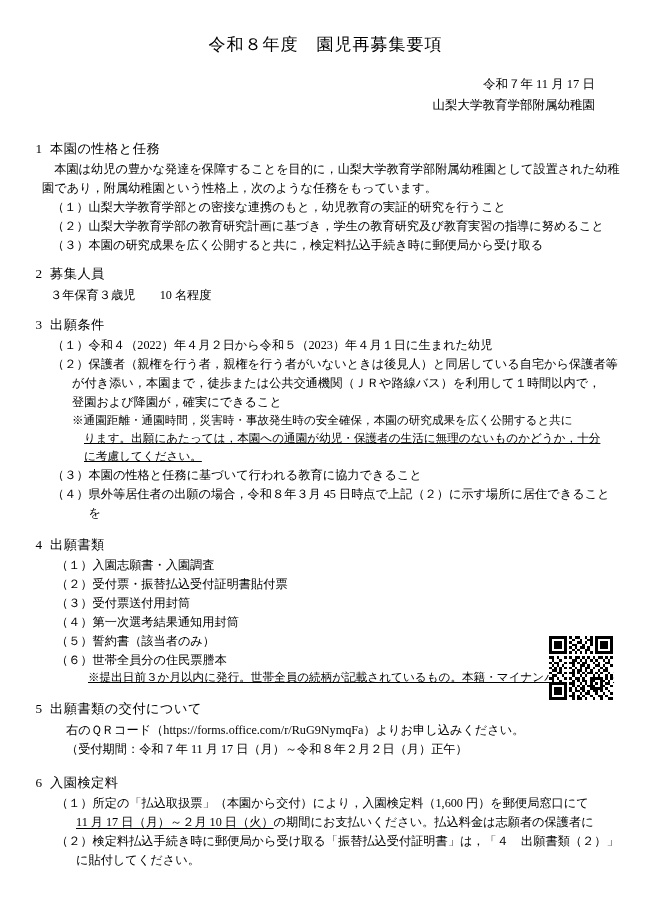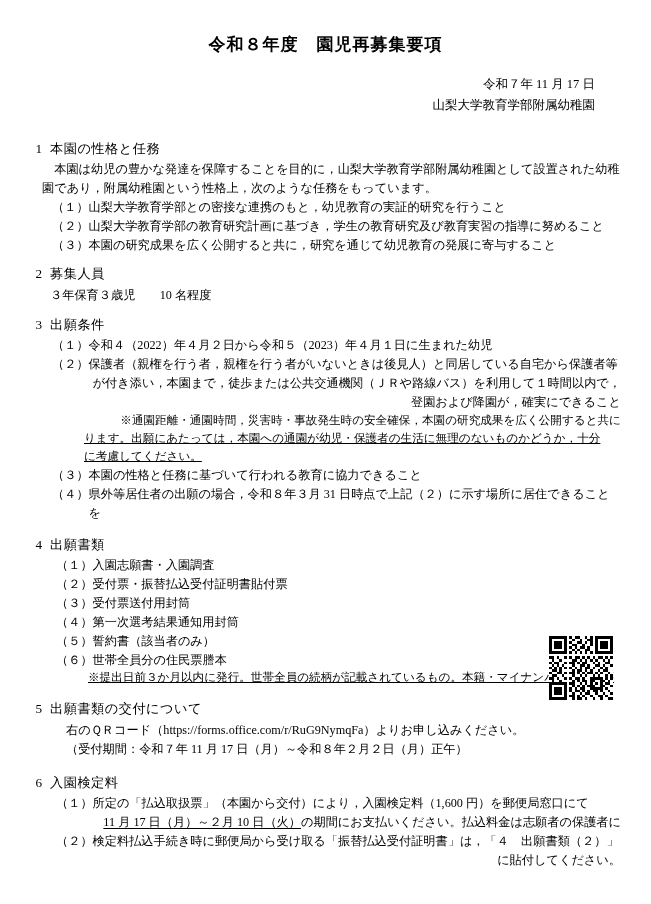--- a/index.html
+++ b/index.html
@@ -20,21 +20,21 @@
     width: 651px;
     height: 904px;
     box-sizing: border-box;
     padding: 0;
   }
   .doc-title {
     text-align: center;
     font-size: 17px;
     letter-spacing: 1px;
     margin: 33px 0 0 0;
-    font-weight: bold;
+    font-weight: normal;
   }
   .meta {
     text-align: right;
     font-size: 12.5px;
     margin-right: 56px;
     line-height: 1.7;
     margin-top: 18px;
     padding-left: 40px;
   }
   .body {
@@ -80,21 +80,21 @@
     flex: 0 0 auto;
     white-space: nowrap;
   }
   .item .txt {
     flex: 1 1 auto;
   }
   .subtext {
     margin-left: 30px;
     font-size: 12.2px;
   }
-  .indent1 { padding-left: 20px; text-align: right; }
+  .indent1 { padding-left: 20px; }
   .indent2 { padding-left: 32px; text-decoration: underline; }
   .small-note {
     font-size: 11.6px;
   }
   .underline {
     text-decoration: underline;
     text-underline-offset: 2px;
   }
   .qr {
     position: absolute;
@@ -130,21 +130,21 @@
       <div class="item" style="margin-left:24px;">
         <span class="lbl">（１）</span>
         <span class="txt">山梨大学教育学部との密接な連携のもと，幼児教育の実証的研究を行うこと</span>
       </div>
       <div class="item" style="margin-left:24px;">
         <span class="lbl">（２）</span>
         <span class="txt">山梨大学教育学部の教育研究計画に基づき，学生の教育研究及び教育実習の指導に努めること</span>
       </div>
       <div class="item" style="margin-left:24px;">
         <span class="lbl">（３）</span>
-        <span class="txt">本園の研究成果を広く公開すると共に，研究を通じて幼児教育の発展に寄与すること</span>
+        <span class="txt">本園の研究成果を広く公開すると共に，検定料払込手続き時に郵便局から受け取る</span>
       </div>
     </div>
 
     <div class="section" style="margin-top:10px;">
       <div class="sec-head">
         <span class="sec-num">2</span>
         <span class="sec-title">募集人員</span>
       </div>
       <div class="subtext" style="margin-left:22px;">３年保育３歳児　　10 名程度</div>
     </div>
@@ -166,21 +166,21 @@
       <div class="subtext indent1" style="margin-left:24px;">登園および降園が，確実にできること</div>
       <div class="subtext indent1 small-note" style="margin-left:24px;">※通園距離・通園時間，災害時・事故発生時の安全確保，本園の研究成果を広く公開すると共に</div>
       <div class="subtext indent2 small-note" style="margin-left:24px;">ります。出願にあたっては，本園への通園が幼児・保護者の生活に無理のないものかどうか，十分</div>
       <div class="subtext indent2 small-note" style="margin-left:24px;">に考慮してください。</div>
       <div class="item" style="margin-left:24px;">
         <span class="lbl">（３）</span>
         <span class="txt">本園の性格と任務に基づいて行われる教育に協力できること</span>
       </div>
       <div class="item" style="margin-left:24px;">
         <span class="lbl">（４）</span>
-        <span class="txt">県外等居住者の出願の場合，令和８年３月 31 日時点で上記（２）に示す場所に居住できることを</span>
+        <span class="txt">県外等居住者の出願の場合，令和８年３月 45 日時点で上記（２）に示す場所に居住できることを</span>
       </div>
     </div>
 
     <div class="section" style="margin-top:12px;">
       <div class="sec-head">
         <span class="sec-num">4</span>
         <span class="sec-title">出願書類</span>
       </div>
       <div class="item" style="margin-left:28px;">
         <span class="lbl">（１）</span>

